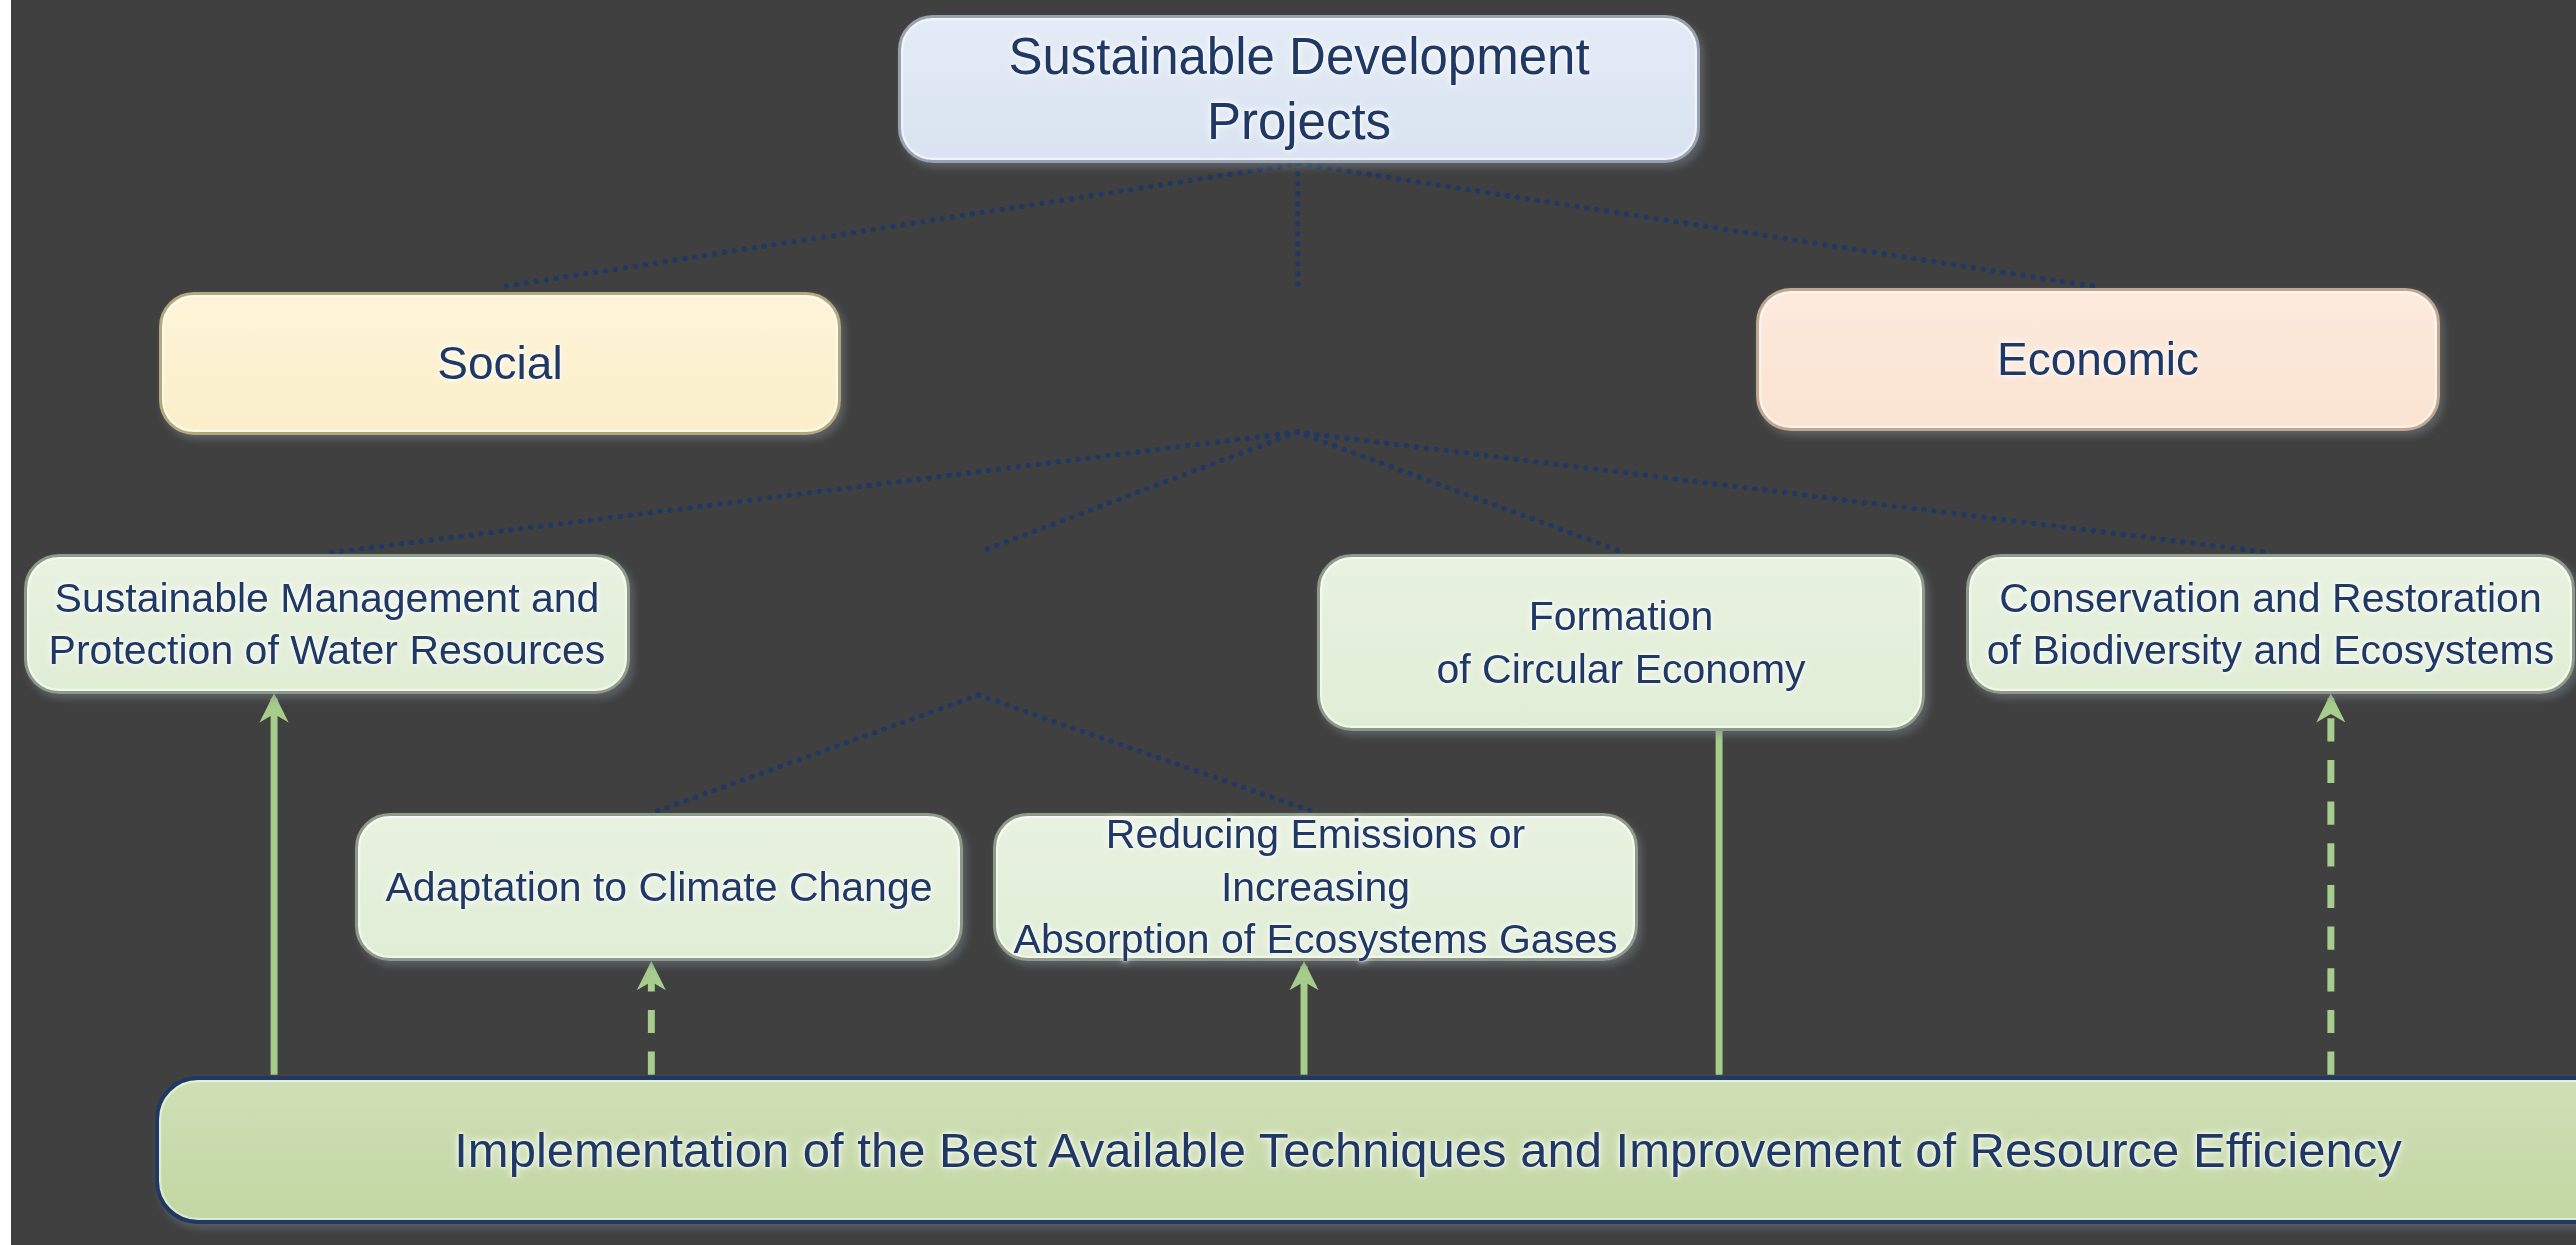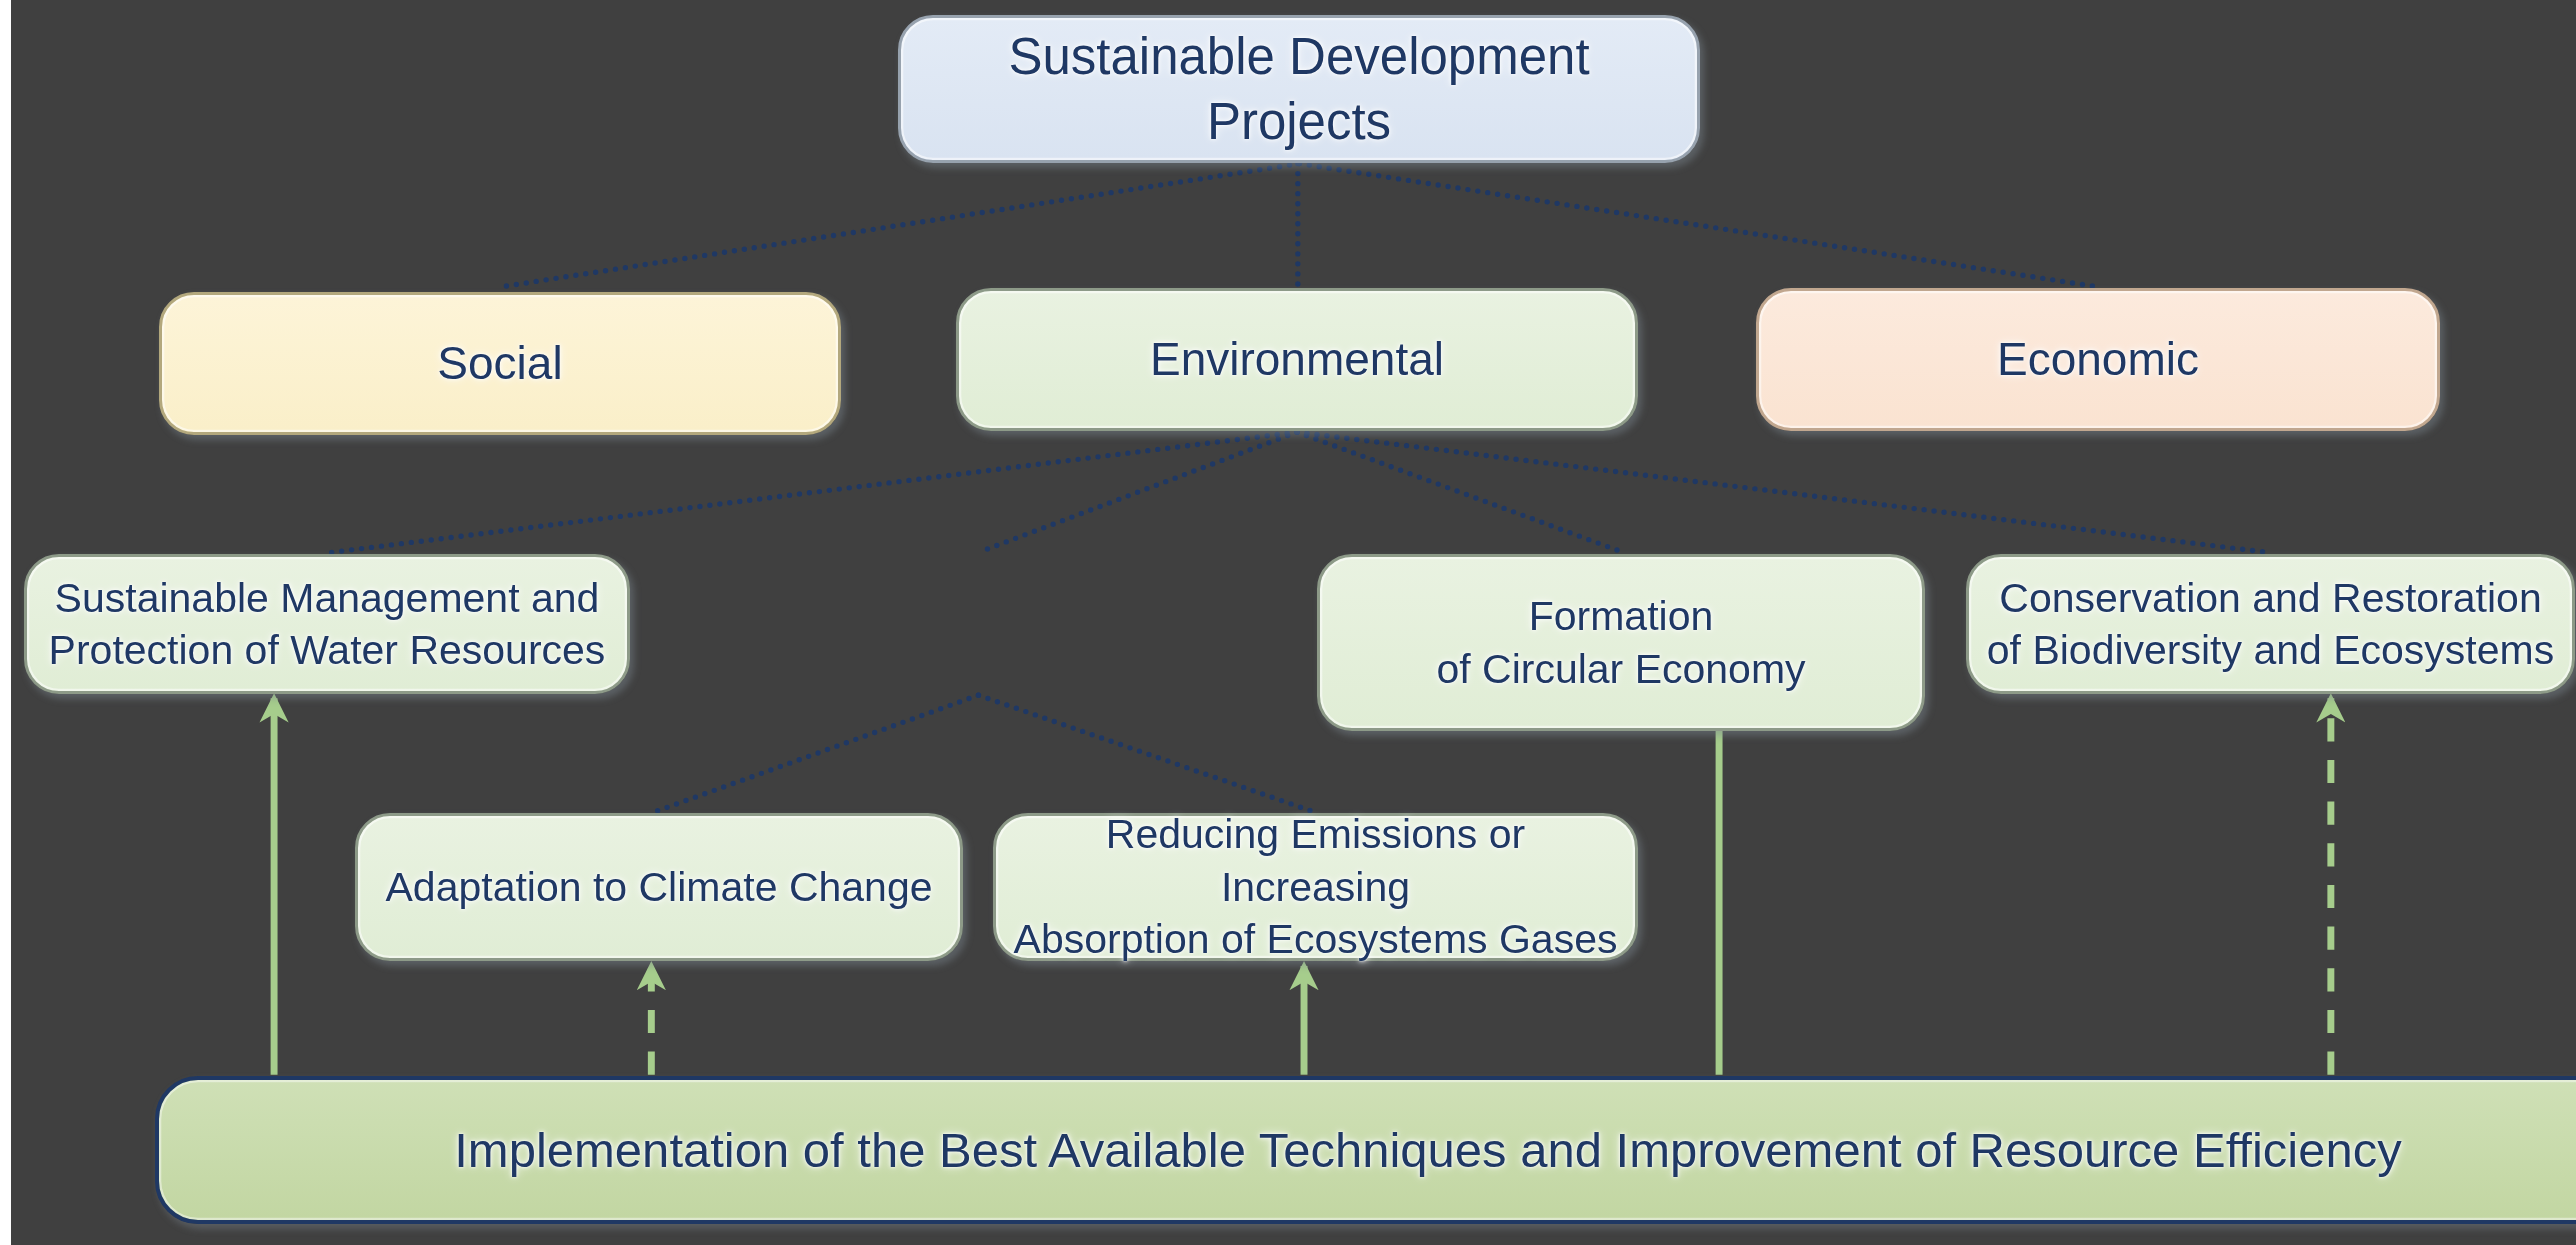--- a/index.html
+++ b/index.html
@@ -107,21 +107,20 @@
       <path d="M830,1393 L830,1252" marker-end="url(#stealth)" stroke-dasharray="30 24"></path>
       <path d="M1676,1393 L1676,1252" marker-end="url(#stealth)"></path>
       <path d="M2214,1393 L2214,905" marker-end="url(#stealth)"></path>
       <path d="M3007,1393 L3007,905" marker-end="url(#stealth)" stroke-dasharray="30 24"></path>
     </g>
   </svg>
 
   <div class="node node--root">Sustainable Development Projects</div>
 
   <div class="node node--cream">Social</div>
-  <div class="node node--env">Environmental</div>
   <div class="node node--peach">Economic</div>
 
   <div class="node node--green node--water">Sustainable Management and
 Protection of Water Resources</div>
   <div class="node node--green node--circular">Formation
 of Circular Economy</div>
   <div class="node node--green node--biodiversity">Conservation and Restoration
 of Biodiversity and Ecosystems</div>
 
   <div class="node node--green node--adaptation">Adaptation to Climate Change</div>

